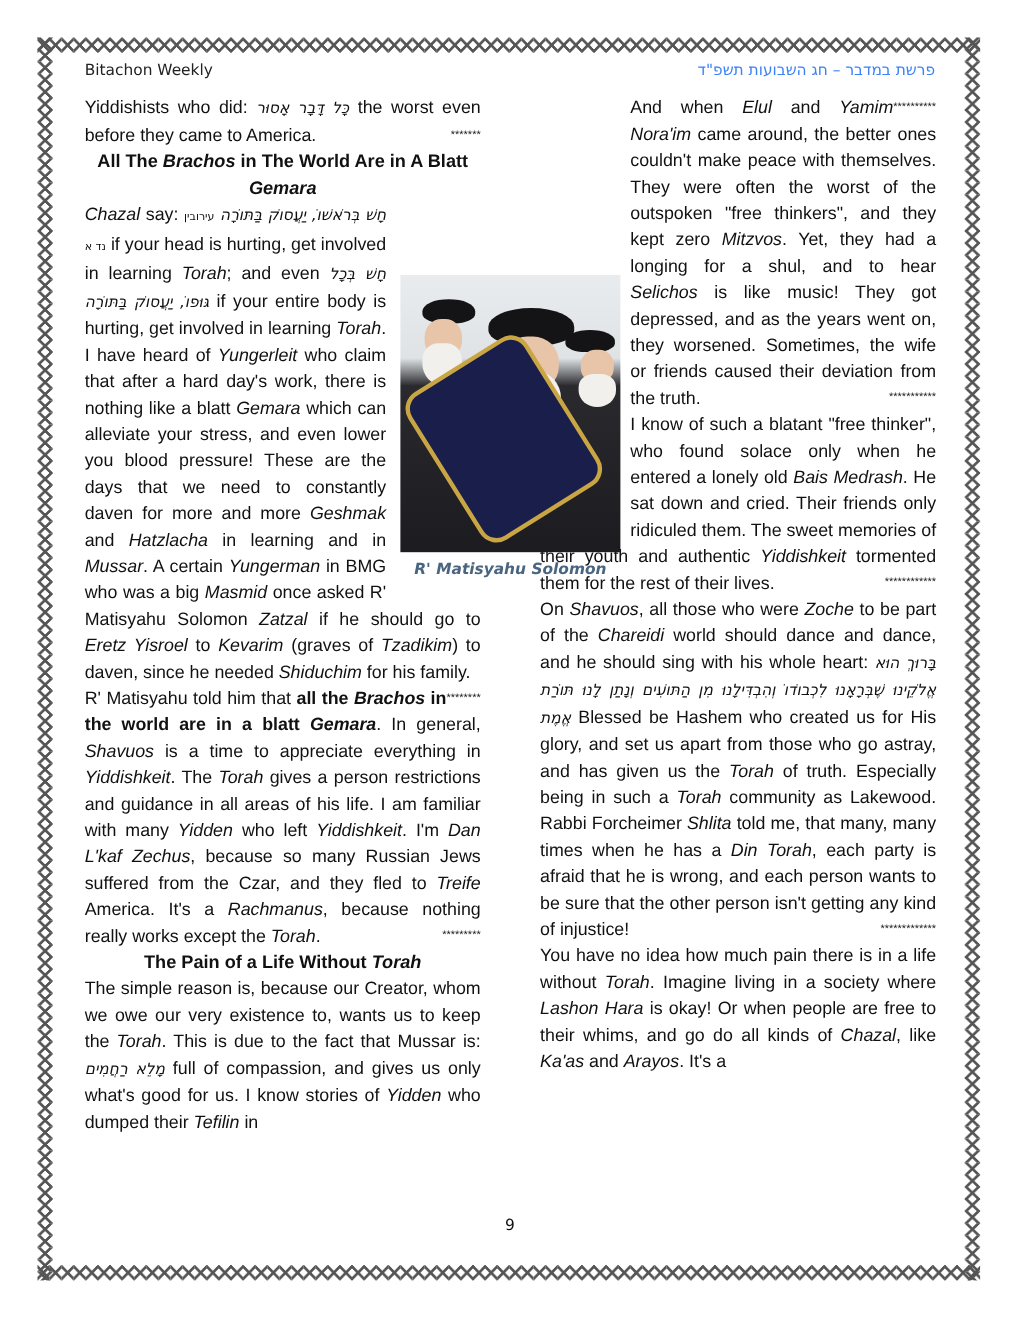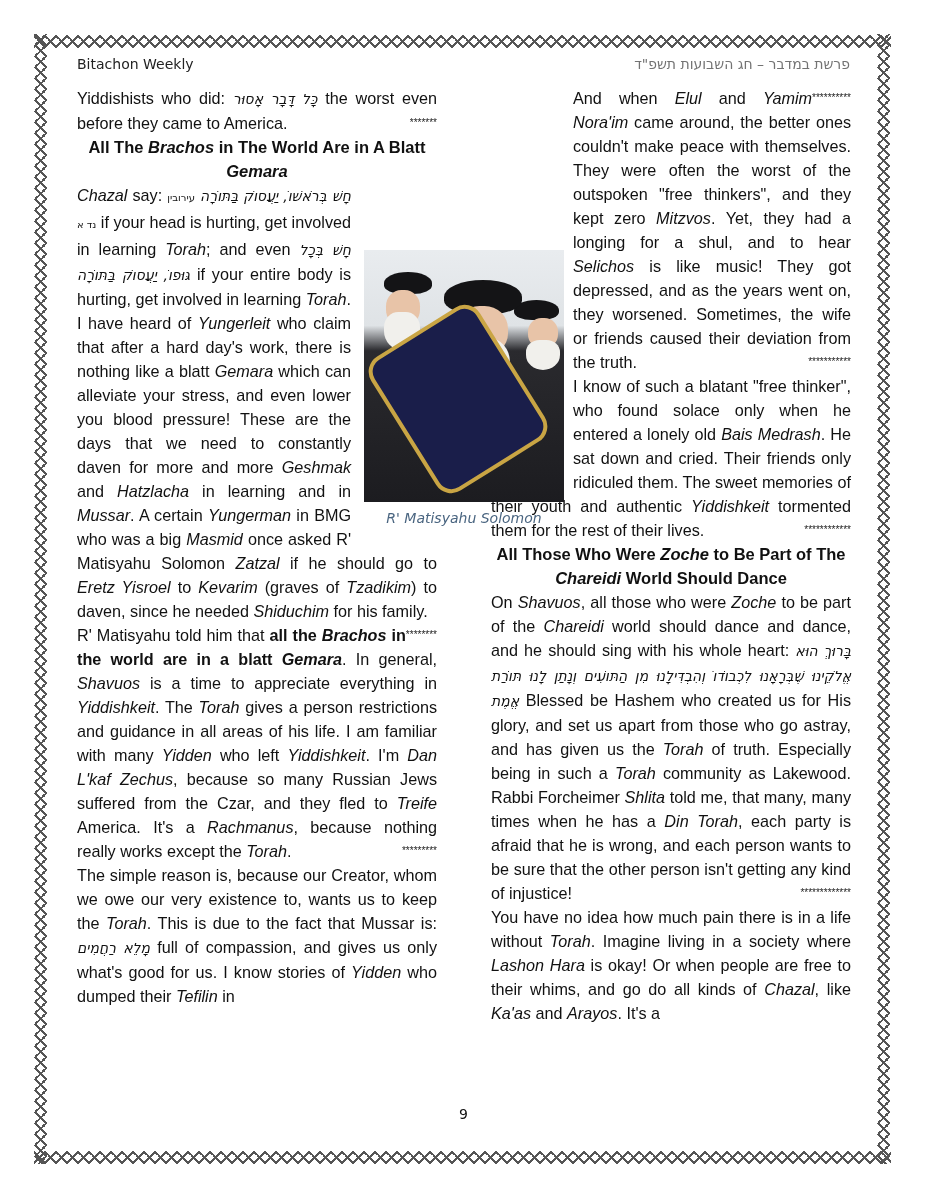--- a/index.html
+++ b/index.html
@@ -18,33 +18,33 @@
   .edge.bottom { bottom: 0; }
   .edge.left, .edge.right { top: 0; bottom: 0; width: 14px;
     background-image:
       linear-gradient(45deg, transparent 44%, #555 44%, #555 56%, transparent 56%),
       linear-gradient(-45deg, transparent 44%, #555 44%, #555 56%, transparent 56%);
     background-size: 14px 11px; background-repeat: repeat-y; }
   .edge.left { left: 0; }
   .edge.right { right: 0; }
 
   .header-left { position: absolute; left: 77px; top: 56px; font-size: 14px; font-family: "DejaVu Sans", sans-serif; color: #222; text-align: right; }
-  .header-right { position: absolute; right: 77px; top: 56px; font-size: 14px; direction: rtl; font-family: "DejaVu Sans", sans-serif; color: #737373; }
+  .header-right { position: absolute; right: 77px; top: 56px; font-size: 14px; direction: rtl; font-family: "DejaVu Sans", sans-serif; color: #3b82f6; }
 
   .col { position: absolute; top: 86px; font-size: 16.2px; line-height: 24px; text-align: justify; }
   .col.left { left: 77px; width: 360px; }
   .col.right { left: 491px; width: 360px; }
   .col p { margin: 0; }
   .stars { float: right; font-size: 10px; letter-spacing: 0px; line-height: 24px; color: #222; }
   .headline { text-align: center; font-weight: bold; font-size: 16.5px; line-height: 24px; }
   .heb { font-family: "DejaVu Sans", sans-serif; font-size: 14px; direction: rtl; unicode-bidi: embed; font-style: italic; }
   .heb-small { font-family: "DejaVu Sans", sans-serif; font-size: 10px; direction: rtl; unicode-bidi: embed; }
   i { }
 
-  .photo-wrap { position: absolute; left: 364px; top: 250px; width: 200px; }
+  .photo-wrap { position: absolute; left: 364px; top: 250px; width: 200px; font-weight: bold; }
   .photo {
     width: 200px; height: 252px; position: relative; overflow: hidden;
     background: linear-gradient(180deg, #e9ecef 0%, #dfe3e6 30%, #2a2a2e 40%, #1c1c20 100%);
   }
   .photo .hat { position: absolute; background: #141416; border-radius: 50% 50% 40% 40%; }
   .photo .face { position: absolute; background: #e8c4a8; border-radius: 45%; }
   .photo .beard { position: absolute; background: #f1f0ec; border-radius: 40% 40% 50% 50%; }
   .photo .scroll { position: absolute; left: 30px; top: 70px; width: 120px; height: 150px;
     background: #1a1e4a; border: 4px solid #c9a544; border-radius: 18px; transform: rotate(-32deg); }
   .caption { text-align: center; margin-top: 8px; font-size: 14px; color: #4a6580; font-style: italic; font-family: "DejaVu Sans", sans-serif; }
@@ -74,39 +74,39 @@
   <div class="headline">
     <span>All The </span><i>Brachos</i><span> in The World Are in A Blatt </span><i>Gemara</i>
   </div>
   <div class="spacer-left" style="margin-top:72px;"></div>
   <p>
     <i>Chazal</i><span> say: </span><span class="heb">חָשׁ בְּרֹאשׁוֹ, יַעֲסוֹק בַּתּוֹרָה</span> <span class="heb-small">עירובין נד א</span><span> if your head is hurting, get involved in learning </span><i>Torah</i><span>; and even </span><span class="heb">חָשׁ בְּכָל גּוּפוֹ, יַעֲסוֹק בַּתּוֹרָה</span><span> if your entire body is hurting, get involved in learning </span><i>Torah</i><span>. I have heard of </span><i>Yungerleit</i><span> who claim that after a hard day's work, there is nothing like a blatt </span><i>Gemara</i><span> which can alleviate your stress, and even lower you blood pressure! These are the days that we need to constantly daven for more and more </span><i>Geshmak</i><span> and </span><i>Hatzlacha</i><span> in learning and in </span><i>Mussar</i><span>. A certain </span><i>Yungerman</i><span> in BMG who was a big </span><i>Masmid</i><span> once asked R' Matisyahu Solomon </span><i>Zatzal</i><span> if he should go to </span><i>Eretz Yisroel</i><span> to </span><i>Kevarim</i><span> (graves of </span><i>Tzadikim</i><span>) to daven, since he needed </span><i>Shiduchim</i><span> for his family.</span><span class="stars">********</span>
   </p>
   <p>
     <span>R' Matisyahu told him that </span><b>all the </b><b><i>Brachos</i></b><b> in the world are in a blatt </b><b><i>Gemara</i></b><span>. In general, </span><i>Shavuos</i><span> is a time to appreciate everything in </span><i>Yiddishkeit</i><span>. The </span><i>Torah</i><span> gives a person restrictions and guidance in all areas of his life. I am familiar with many </span><i>Yidden</i><span> who left </span><i>Yiddishkeit</i><span>. I'm </span><i>Dan L'kaf Zechus</i><span>, because so many Russian Jews suffered from the Czar, and they fled to </span><i>Treife</i><span> America. It's a </span><i>Rachmanus</i><span>, because nothing really works except the </span><i>Torah</i><span>.</span><span class="stars">*********</span>
   </p>
+  <div class="headline">
+    <span>The Pain of a Life Without </span><i>Torah</i>
+  </div>
   <p>
     <span>The simple reason is, because our Creator, whom we owe our very existence to, wants us to keep the </span><i>Torah</i><span>. This is due to the fact that Mussar is: </span><span class="heb">מָלֵא רַחֲמִים</span><span> full of compassion, and gives us only what's good for us. I know stories of </span><i>Yidden</i><span> who dumped their </span><i>Tefilin</i><span> in</span>
   </p>
 </div>
 
 <div class="col right">
   <p>
     <span class="stars">**********</span>
   </p>
   <div class="spacer-right" style="margin-top:96px;"></div>
   <p>
     <span>And when </span><i>Elul</i><span> and </span><i>Yamim Nora'im</i><span> came around, the better ones couldn't make peace with themselves. They were often the worst of the outspoken "free thinkers", and they kept zero </span><i>Mitzvos</i><span>. Yet, they had a longing for a shul, and to hear </span><i>Selichos</i><span> is like music! They got depressed, and as the years went on, they worsened. Sometimes, the wife or friends caused their deviation from the truth.</span><span class="stars">***********</span>
   </p>
   <p>
     <span>I know of such a blatant "free thinker", who found solace only when he entered a lonely old </span><i>Bais Medrash</i><span>. He sat down and cried. Their friends only ridiculed them. The sweet memories of their youth and authentic </span><i>Yiddishkeit</i><span> tormented them for the rest of their lives.</span><span class="stars">************</span>
   </p>
-  <div class="headline">
-    <span>All Those Who Were </span><i>Zoche</i><span> to Be Part of The </span><i>Chareidi</i><span> World Should Dance</span>
-  </div>
   <p>
     <span>On </span><i>Shavuos</i><span>, all those who were </span><i>Zoche</i><span> to be part of the </span><i>Chareidi</i><span> world should dance and dance, and he should sing with his whole heart: </span><span class="heb">בָּרוּךְ הוּא אֱלֹקֵינוּ שֶׁבְּרָאָנוּ לִכְבוֹדוֹ וְהִבְדִּילָנוּ מִן הַתּוֹעִים וְנָתַן לָנוּ תּוֹרַת אֱמֶת</span><span> Blessed be Hashem who created us for His glory, and set us apart from those who go astray, and has given us the </span><i>Torah</i><span> of truth. Especially being in such a </span><i>Torah</i><span> community as Lakewood. Rabbi Forcheimer </span><i>Shlita</i><span> told me, that many, many times when he has a </span><i>Din Torah</i><span>, each party is afraid that he is wrong, and each person wants to be sure that the other person isn't getting any kind of injustice!</span><span class="stars">*************</span>
   </p>
   <p>
     <span>You have no idea how much pain there is in a life without </span><i>Torah</i><span>. Imagine living in a society where </span><i>Lashon Hara</i><span> is okay! Or when people are free to their whims, and go do all kinds of </span><i>Chazal</i><span>, like </span><i>Ka'as</i><span> and </span><i>Arayos</i><span>. It's a</span>
   </p>
 </div>
 
 <div class="photo-wrap">
   <div class="photo" title="Rabbi holding a Sefer Torah">

